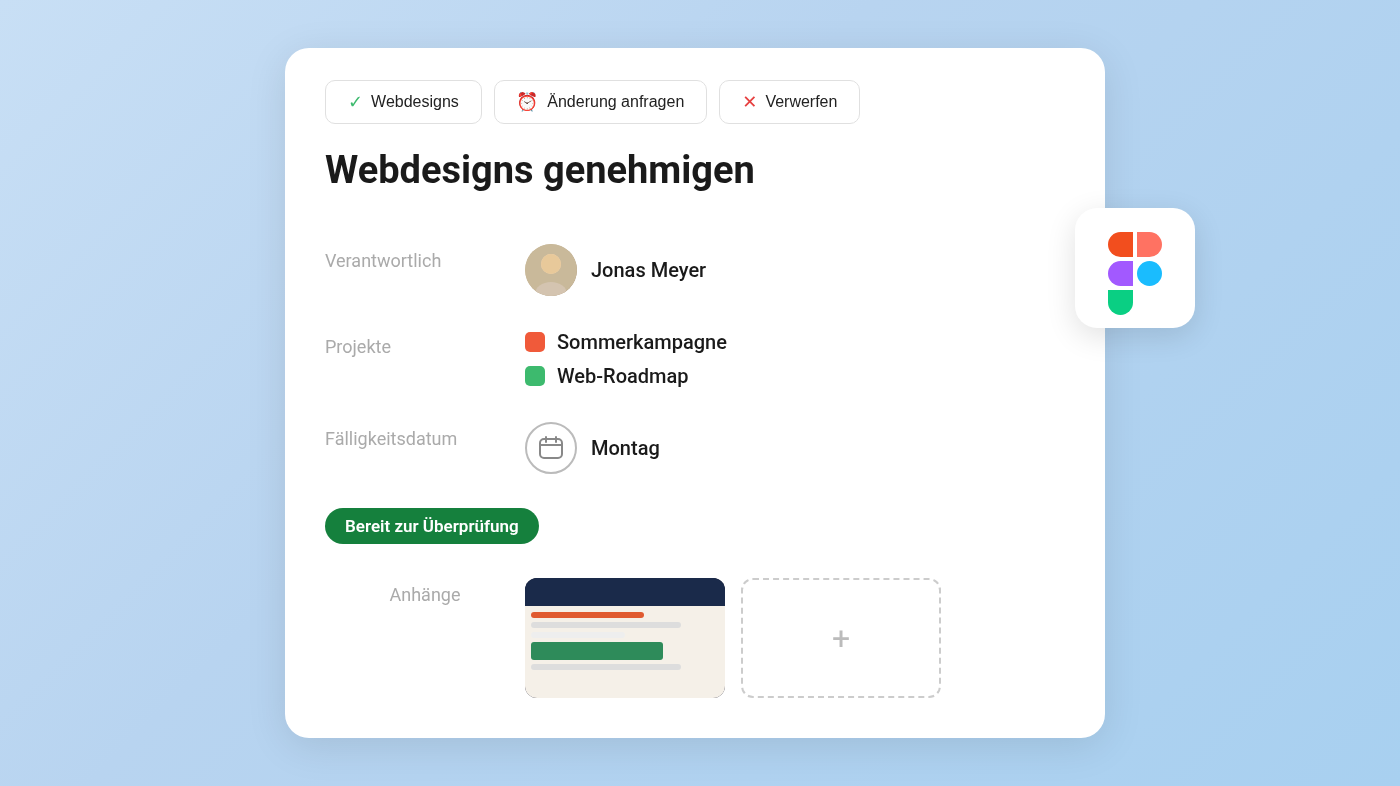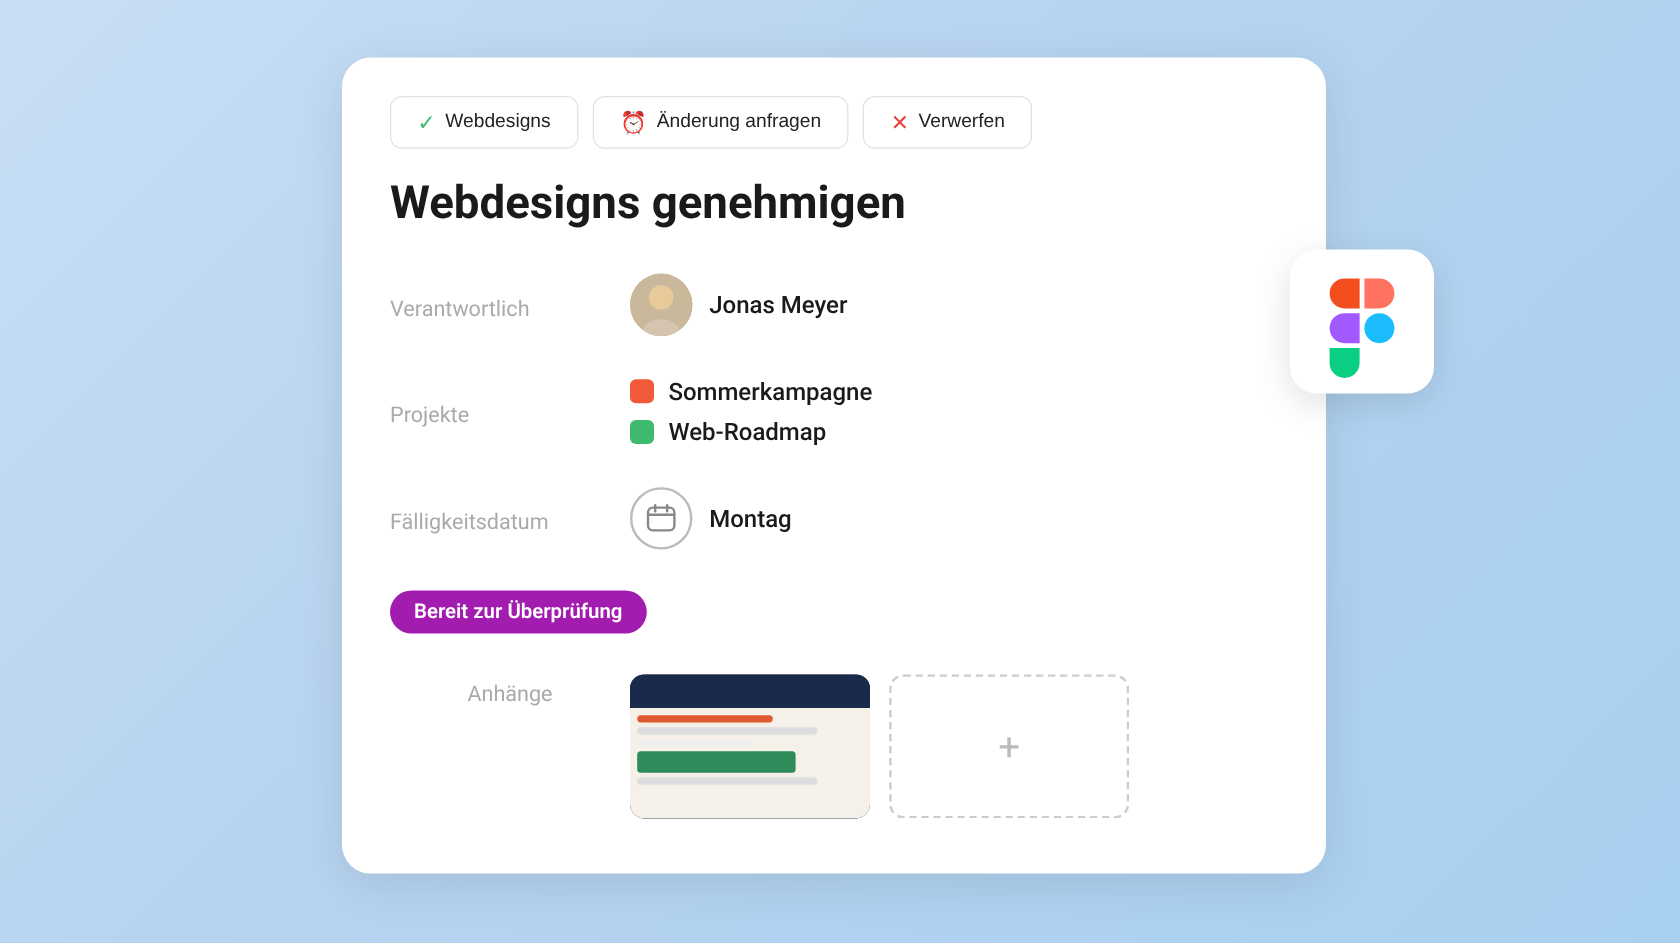--- a/index.html
+++ b/index.html
@@ -63,27 +63,27 @@
 
     
     .main-content {
       padding: 0 40px;
     }
 
     .page-title {
       font-size: 38px;
       font-weight: 700;
       color: #1a1a1a;
-      margin-bottom: 36px;
+      margin-bottom: 52px;
     }
 
     
     .field-row {
       display: flex;
-      align-items: center;
+      align-items: flex-start;
       margin-bottom: 34px;
     }
 
     .field-label {
       width: 200px;
       min-width: 200px;
       color: #aaa;
       font-size: 18px;
       font-weight: 400;
       padding-top: 6px;
@@ -156,21 +156,21 @@
       height: 20px;
       border-radius: 5px;
       flex-shrink: 0;
     }
 
     .dot-red { background: #f05a3a; }
     .dot-green { background: #3dba6e; }
 
     
     .status-badge {
-      background: #a21caf;
+      background: #15803d;
       color: #fff;
       border-radius: 999px;
       padding: 8px 20px;
       font-size: 17px;
       font-weight: 600;
       display: inline-block;
     }
 
     
     .attachments-row {

